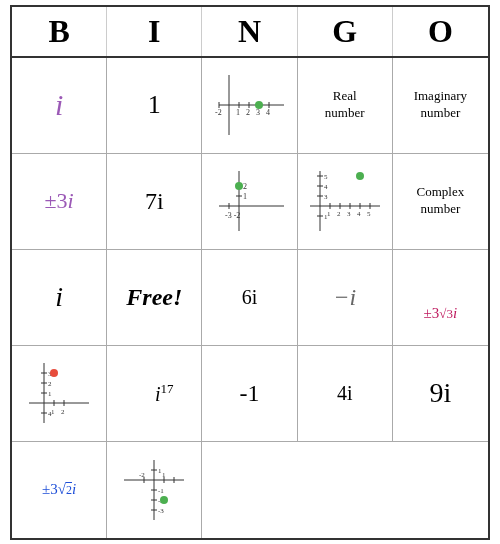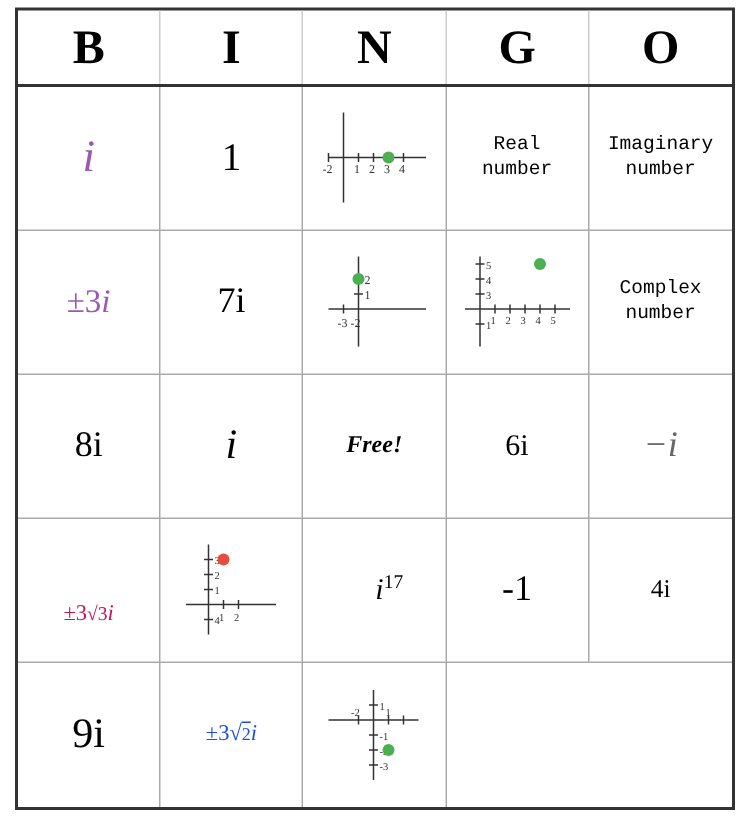--- a/index.html
+++ b/index.html
@@ -57,21 +57,21 @@
     .italic { font-style: italic; }
     .purple { color: #9b59b6; }
     .large { font-size: 26px; }
     .free-cell {
       font-size: 22px;
       font-weight: bold;
       font-style: italic;
     }
     .small-text {
       font-size: 13px;
-      font-family: Liberation Mono, monospace;
+      font-family: Liberation Serif, serif;
       text-align: center;
       line-height: 1.3;
     }
     .neg-i {
       font-style: italic;
       color: #555;
       font-size: 22px;
     }
     
     .graph-cell svg {
@@ -179,27 +179,24 @@
         <text x="62" y="50" font-size="7" fill="#333">5</text>
 
         <circle cx="55" cy="10" r="4" fill="#4caf50"></circle>
       </svg>
     </div>
     <div class="cell">
       <span class="small-text">Complex<br>number</span>
     </div>
 
     <div class="cell">
-      <span class="cell-text" style="font-size:24px;">8i</span>
-    </div>
-    <div class="cell">
       <span class="cell-text italic" style="font-size:28px;">i</span>
     </div>
     <div class="cell">
-      <span class="free-cell" style="font-size:16px; font-style:italic;">Free!</span>
+      <span class="free-cell" style="font-size:24px; font-style:italic;">Free!</span>
     </div>
     <div class="cell">
       <span class="cell-text" style="font-size:20px;">6i</span>
     </div>
     <div class="cell">
       <span class="neg-i" style="font-size:24px; color:#666;">−<em>i</em></span>
     </div>
 
     <div class="cell">
       <span class="cell-text" style="font-size:15px; color:#be185d;margin-top:32px;">±3<span style="font-size:13px;">√3</span><em>i</em></span>
@@ -229,21 +226,21 @@
       </svg>
     </div>
     <div class="cell">
       <span class="cell-text" style="font-size:20px; font-style:italic;margin-left:20px;"><em>i</em><sup style="font-size:13px; font-style:normal;">17</sup></span>
     </div>
 
     <div class="cell">
       <span class="cell-text" style="font-size:24px;">-1</span>
     </div>
     <div class="cell">
-      <span class="cell-text" style="font-size:17px;">4i</span>
+      <span class="cell-text" style="font-size:20px;">4i</span>
     </div>
     <div class="cell">
       <span class="cell-text" style="font-size:28px;">9i</span>
     </div>
     <div class="cell">
       <span class="cell-text" style="font-size:15px; color:#1d4ed8;">±3√<span style="text-decoration:overline; font-size:12px;">2</span><em>i</em></span>
     </div>
     <div class="cell graph-cell">
 
       <svg viewBox="0 0 80 70">

